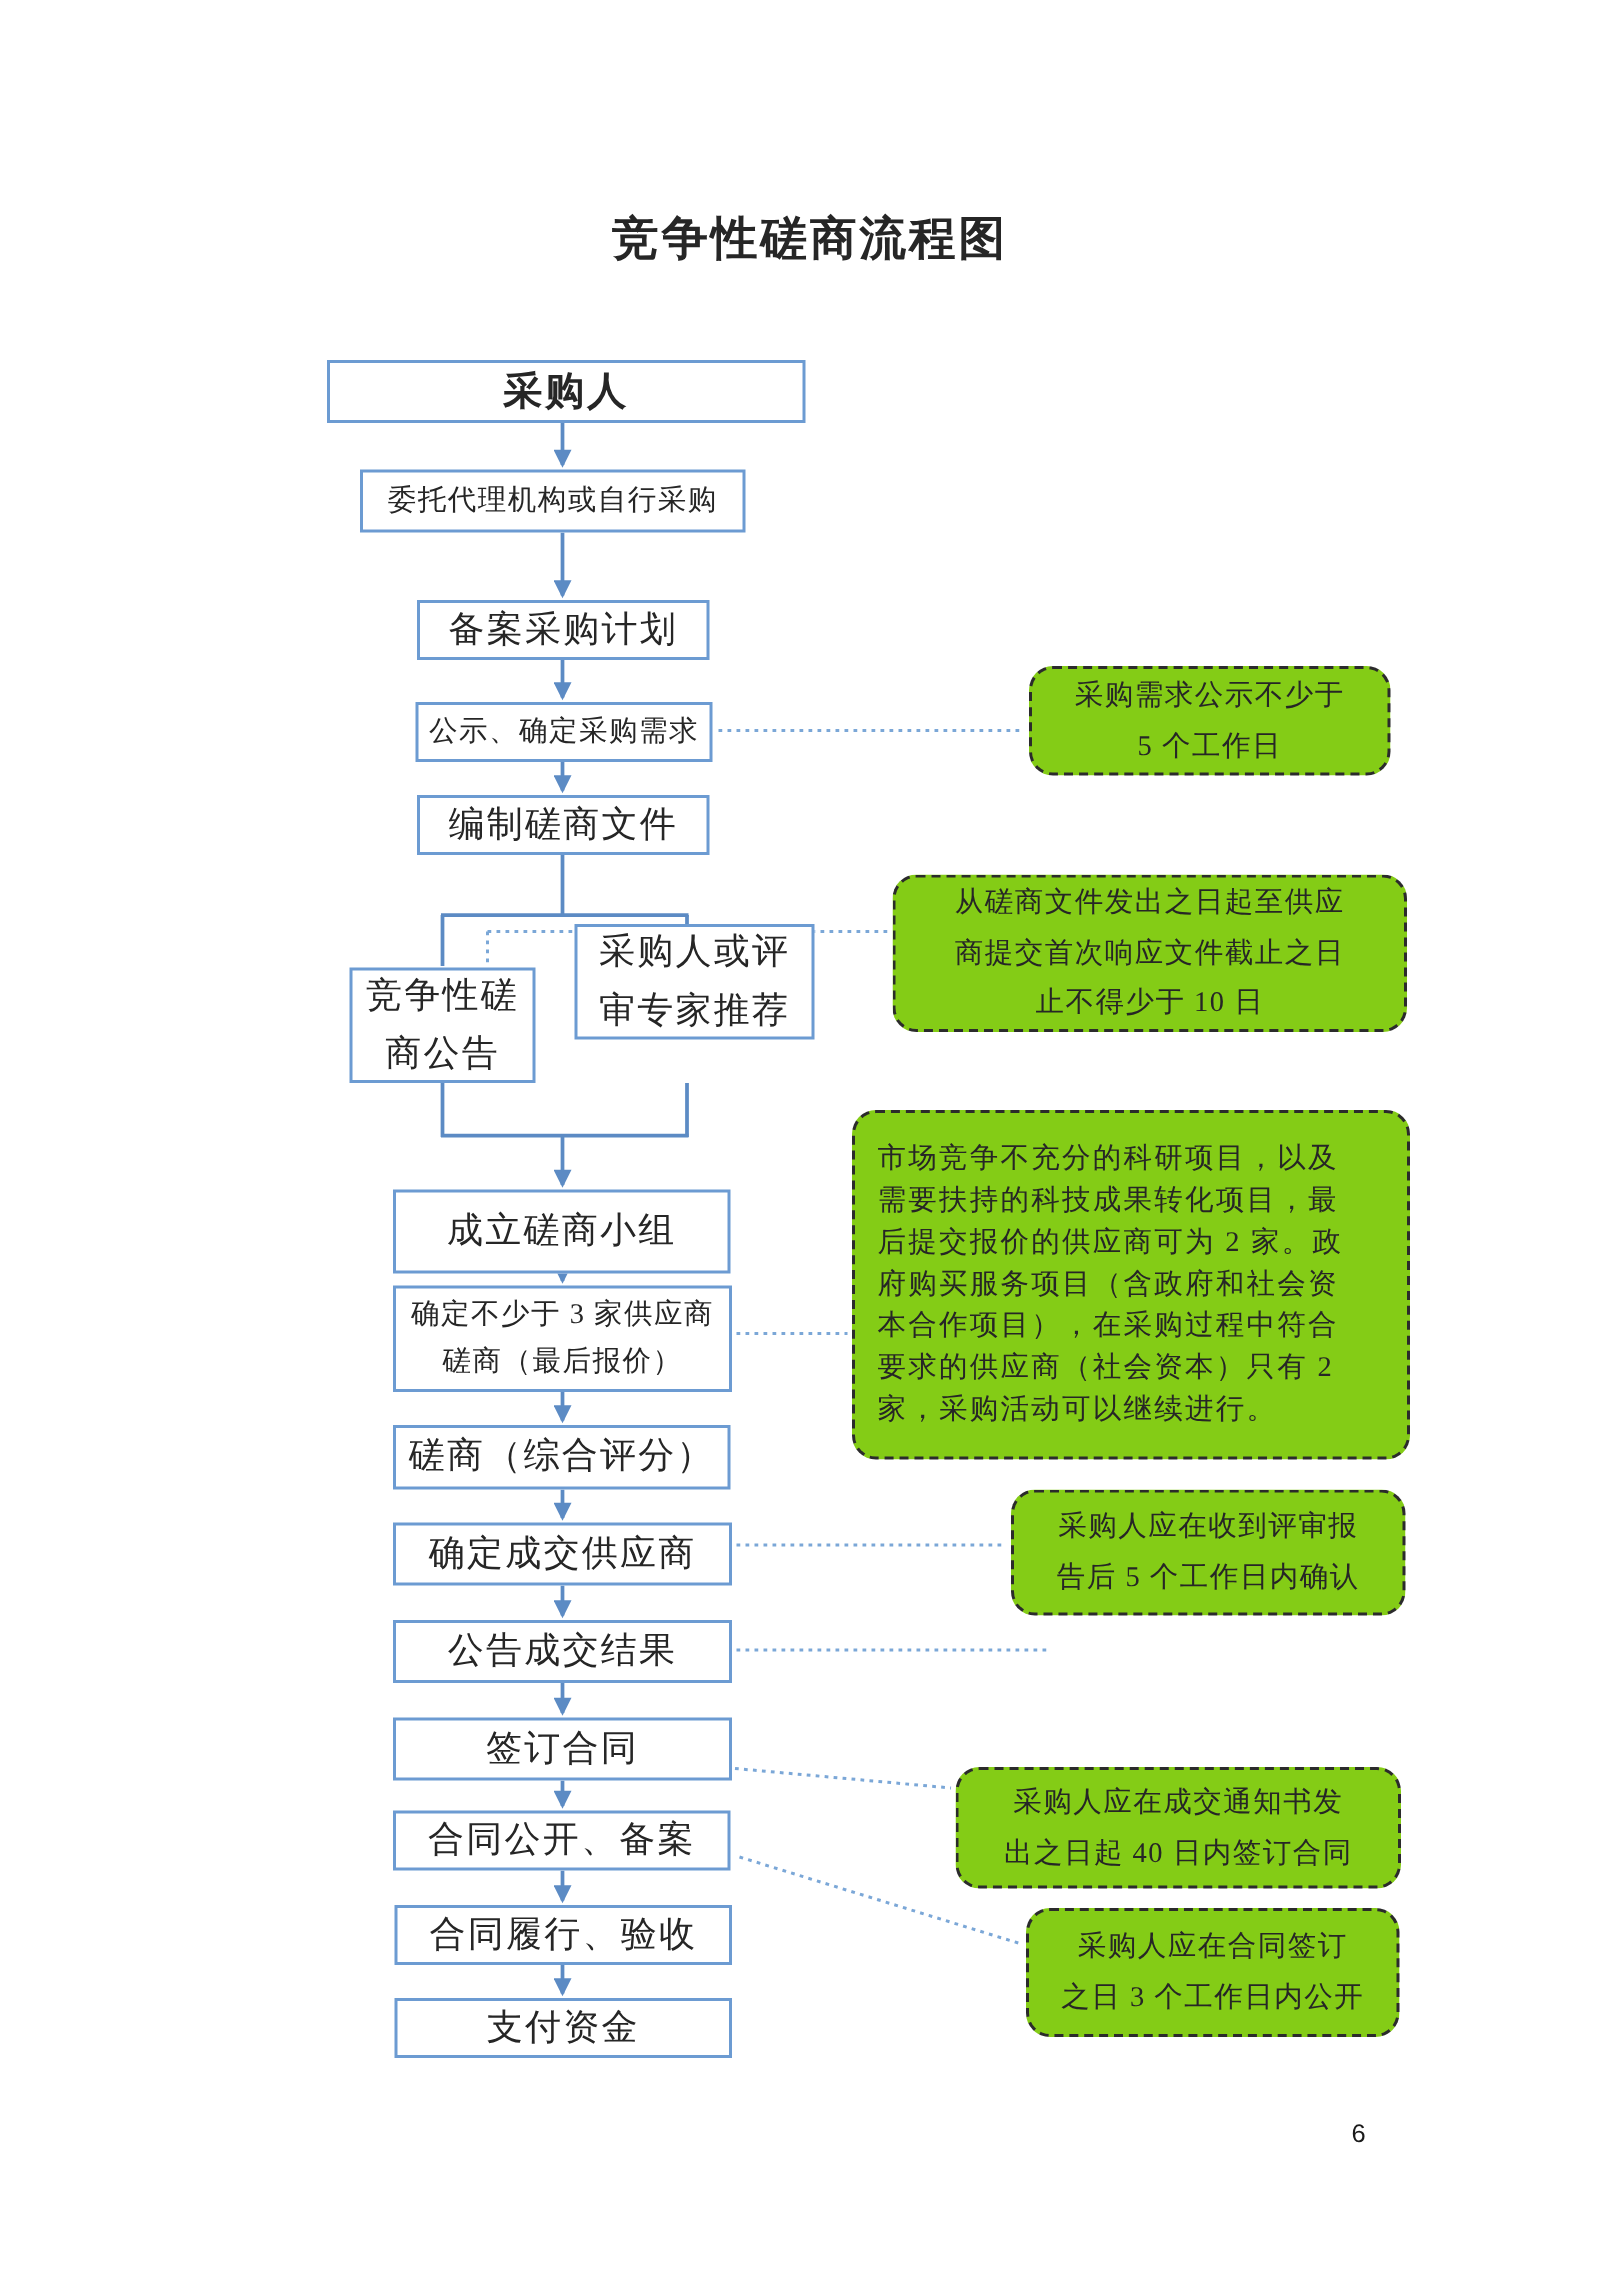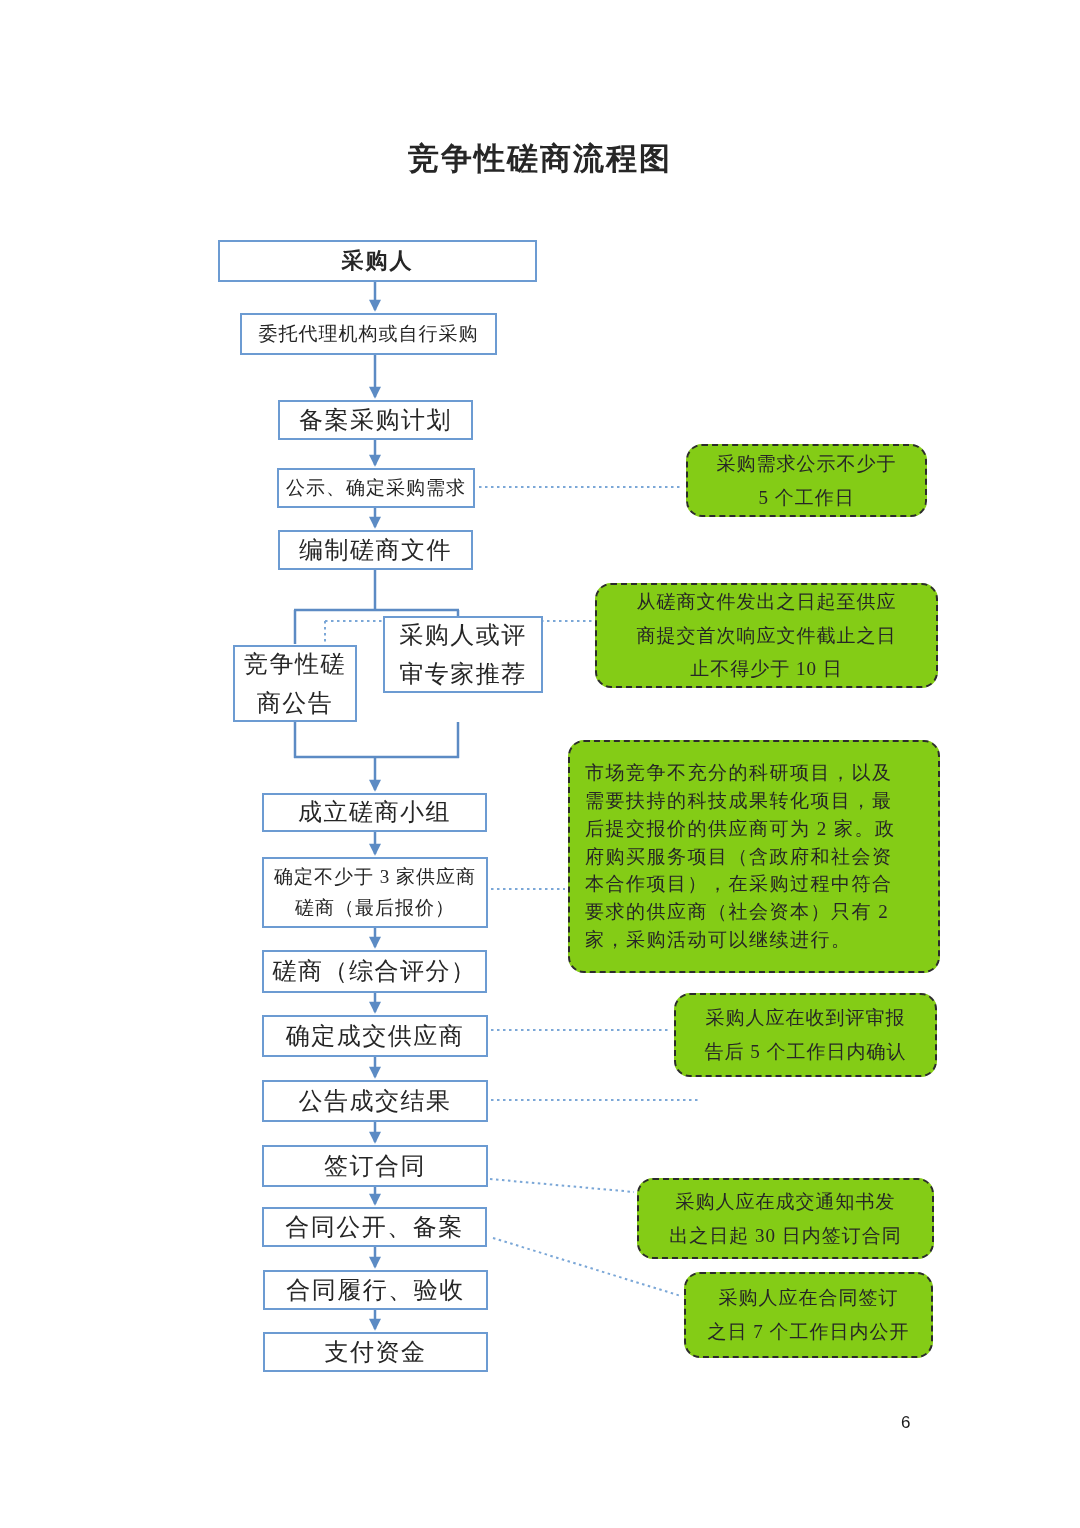--- a/index.html
+++ b/index.html
@@ -29,21 +29,21 @@
   .dotted-line{stroke:var(--dotted-color);stroke-width:2;fill:none;stroke-dasharray:2.5 3.5;}
   #arrowhead path{fill:var(--arrow-color);}
   .node{
     position:absolute;box-sizing:border-box;
     border:2px solid var(--box-border);
     background:#fff;
     display:flex;align-items:center;justify-content:center;
     text-align:center;font-size:24px;line-height:1.6;
     letter-spacing:1.5px;white-space:pre-line;
   }
-  .node.bold{font-weight:bold;font-size:22px;letter-spacing:2px;}
+  .node.bold{font-weight:bold;font-size:26px;letter-spacing:2px;}
   .node.small{font-size:19px;line-height:1.62;letter-spacing:1px;}
   .note{
     position:absolute;box-sizing:border-box;
     border:2px dashed var(--note-border);
     border-radius:16px;background:#84cc16;
     display:flex;align-items:center;justify-content:center;
     text-align:center;font-size:19px;line-height:1.78;
     letter-spacing:1px;white-space:pre-line;padding:4px 10px;
   }
   .note.paragraph{
@@ -110,21 +110,21 @@
 
   <div class="node bold" style="left:218px;top:240px;width:319px;height:42px">采购人</div>
   <div class="node small" style="left:240px;top:313px;width:257px;height:42px">委托代理机构或自行采购</div>
   <div class="node" style="left:278px;top:400px;width:195px;height:40px">备案采购计划</div>
   <div class="node small" style="left:277px;top:468px;width:198px;height:40px">公示、确定采购需求</div>
   <div class="node" style="left:278px;top:530px;width:195px;height:40px">编制磋商文件</div>
   <div class="node" style="left:233px;top:645px;width:124px;height:77px">竞争性磋
 商公告</div>
   <div class="node" style="left:383px;top:616px;width:160px;height:77px">采购人或评
 审专家推荐</div>
-  <div class="node" style="left:262px;top:793px;width:225px;height:39px">成立磋商小组</div>
+  <div class="node" style="left:262px;top:793px;width:225px;height:56px">成立磋商小组</div>
   <div class="node small" style="left:262px;top:857px;width:226px;height:71px">确定不少于 3 家供应商
 磋商（最后报价）</div>
   <div class="node" style="left:262px;top:950px;width:225px;height:43px">磋商（综合评分）</div>
   <div class="node" style="left:262px;top:1015px;width:226px;height:42px">确定成交供应商</div>
   <div class="node" style="left:262px;top:1080px;width:226px;height:42px">公告成交结果</div>
   <div class="node" style="left:262px;top:1145px;width:226px;height:42px">签订合同</div>
   <div class="node" style="left:262px;top:1207px;width:225px;height:40px">合同公开、备案</div>
   <div class="node" style="left:263px;top:1270px;width:225px;height:40px">合同履行、验收</div>
   <div class="node" style="left:263px;top:1332px;width:225px;height:40px">支付资金</div>
 
@@ -136,18 +136,18 @@
   <div class="note paragraph" style="left:568px;top:740px;width:372px;height:233px">市场竞争不充分的科研项目，以及
 需要扶持的科技成果转化项目，最
 后提交报价的供应商可为 2 家。政
 府购买服务项目（含政府和社会资
 本合作项目），在采购过程中符合
 要求的供应商（社会资本）只有 2
 家，采购活动可以继续进行。</div>
   <div class="note" style="left:674px;top:993px;width:263px;height:84px">采购人应在收到评审报
 告后 5 个工作日内确认</div>
   <div class="note" style="left:637px;top:1178px;width:297px;height:81px">采购人应在成交通知书发
-出之日起 30 日内签订合同</div>
+出之日起 40 日内签订合同</div>
   <div class="note" style="left:684px;top:1272px;width:249px;height:86px">采购人应在合同签订
-之日 7 个工作日内公开</div>
+之日 3 个工作日内公开</div>
 
   <div class="page-number">6</div>
 </div>
 
 </body></html>

